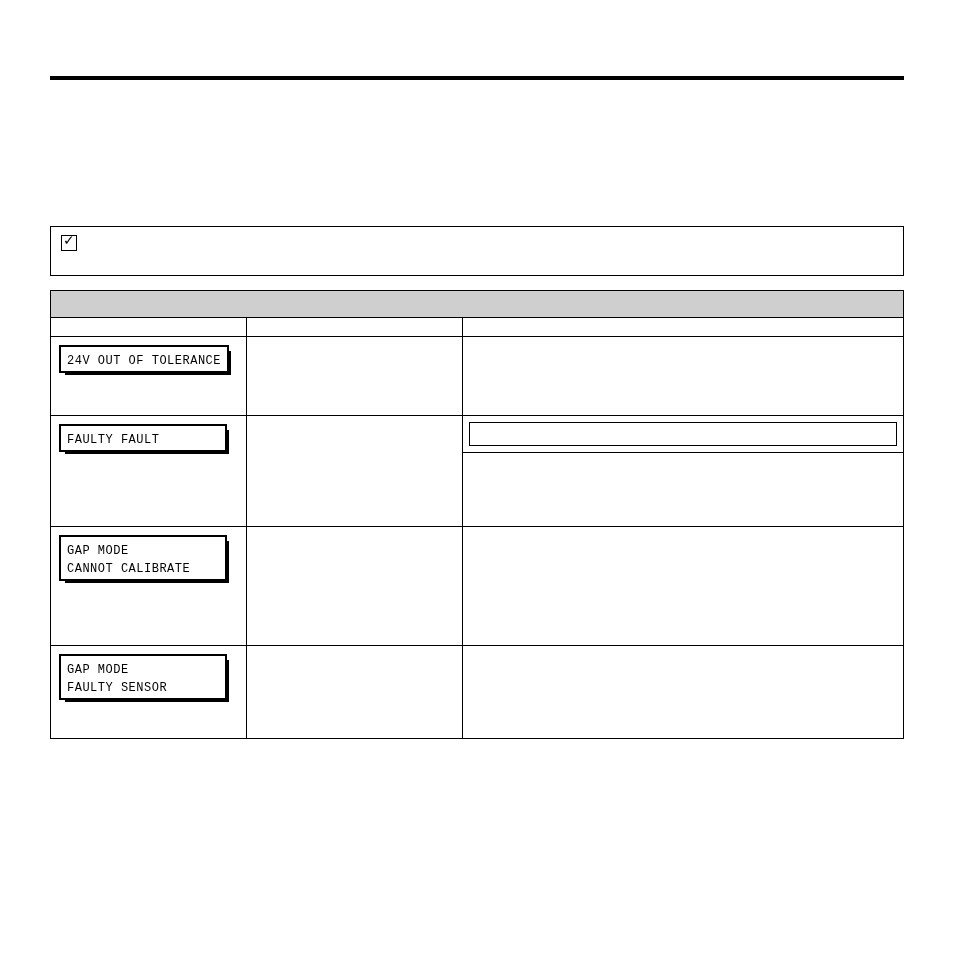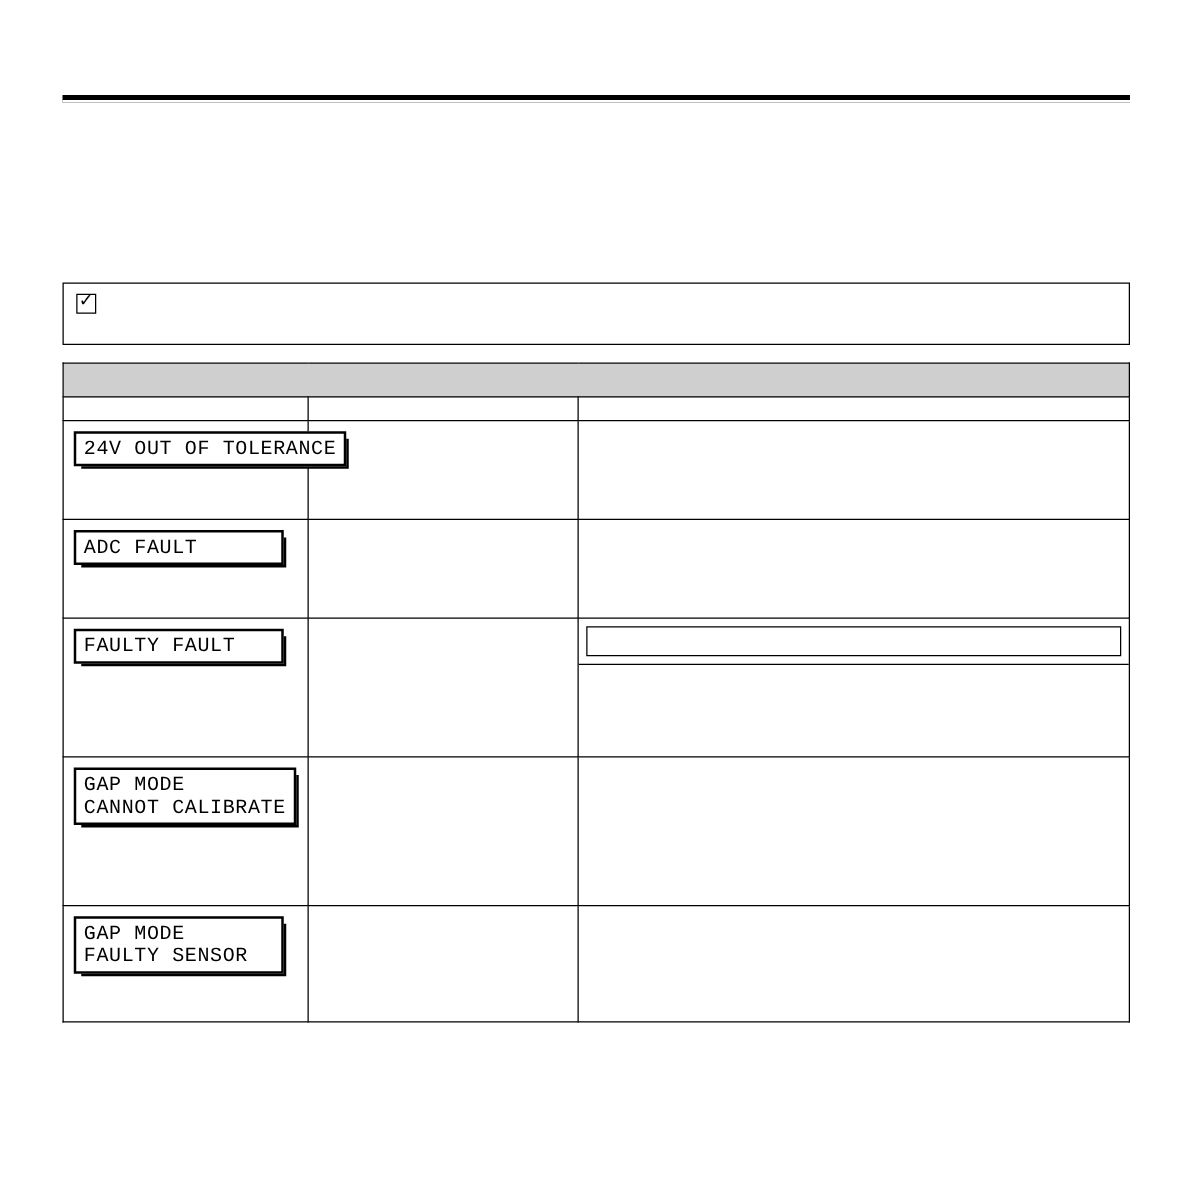--- a/index.html
+++ b/index.html
@@ -91,21 +91,21 @@
     background: #000;
     z-index: -1;
   }
   .lcd-wrap {
     position: relative;
     z-index: 0;
     display: inline-block;
   }
   .lcd-text {
     font-family: "Courier New", monospace;
-    font-size: 16px;
+    font-size: 12px;
     line-height: 11px;
     letter-spacing: 0.5px;
     white-space: pre;
     color: #000;
   }
   td.msg-cell {
     height: 78px;
   }
   td.msg-cell.short { height: 48px; }
   td.msg-cell.tall { height: 110px; }
@@ -149,27 +149,20 @@
     </thead>
     <tbody>
       <tr>
         <td class="msg-cell">
           <span class="lcd-wrap"><span class="lcd"><span class="lcd-text">24V OUT OF TOLERANCE</span></span></span>
         </td>
         <td></td>
         <td></td>
       </tr>
       <tr>
-        <td class="msg-cell">
-          <span class="lcd-wrap"><span class="lcd"><span class="lcd-text">ADC FAULT</span></span></span>
-        </td>
-        <td></td>
-        <td></td>
-      </tr>
-      <tr>
         <td class="msg-cell tall">
           <span class="lcd-wrap"><span class="lcd"><span class="lcd-text">FAULTY FAULT</span></span></span>
         </td>
         <td></td>
         <td style="padding:0;">
           <div style="border-bottom:1px solid #000;">
             <div class="sol-inner"></div>
           </div>
           <div style="height:64px;"></div>
         </td>

